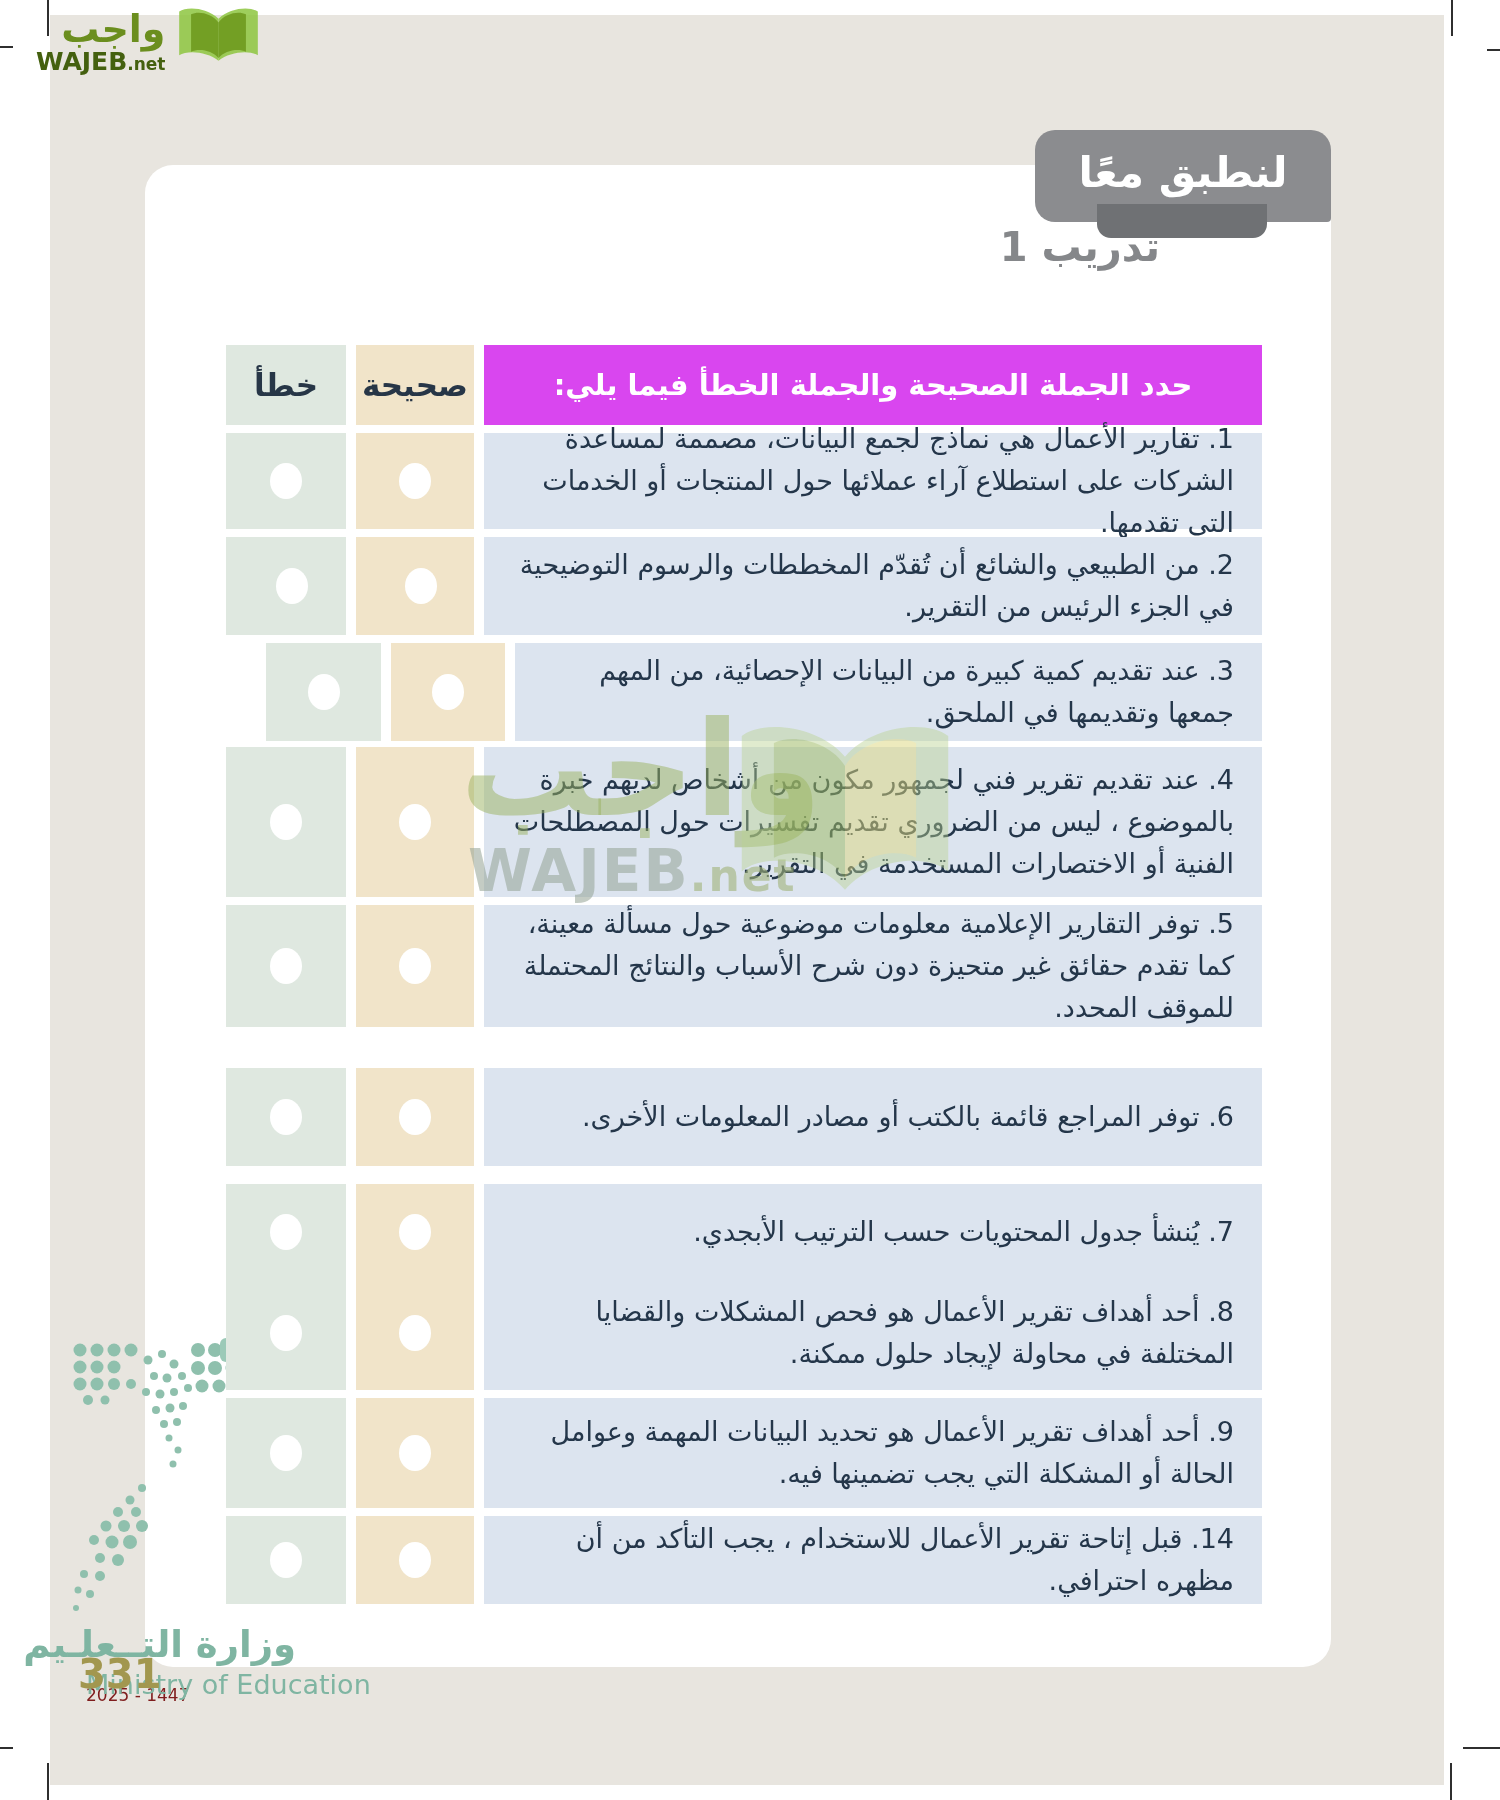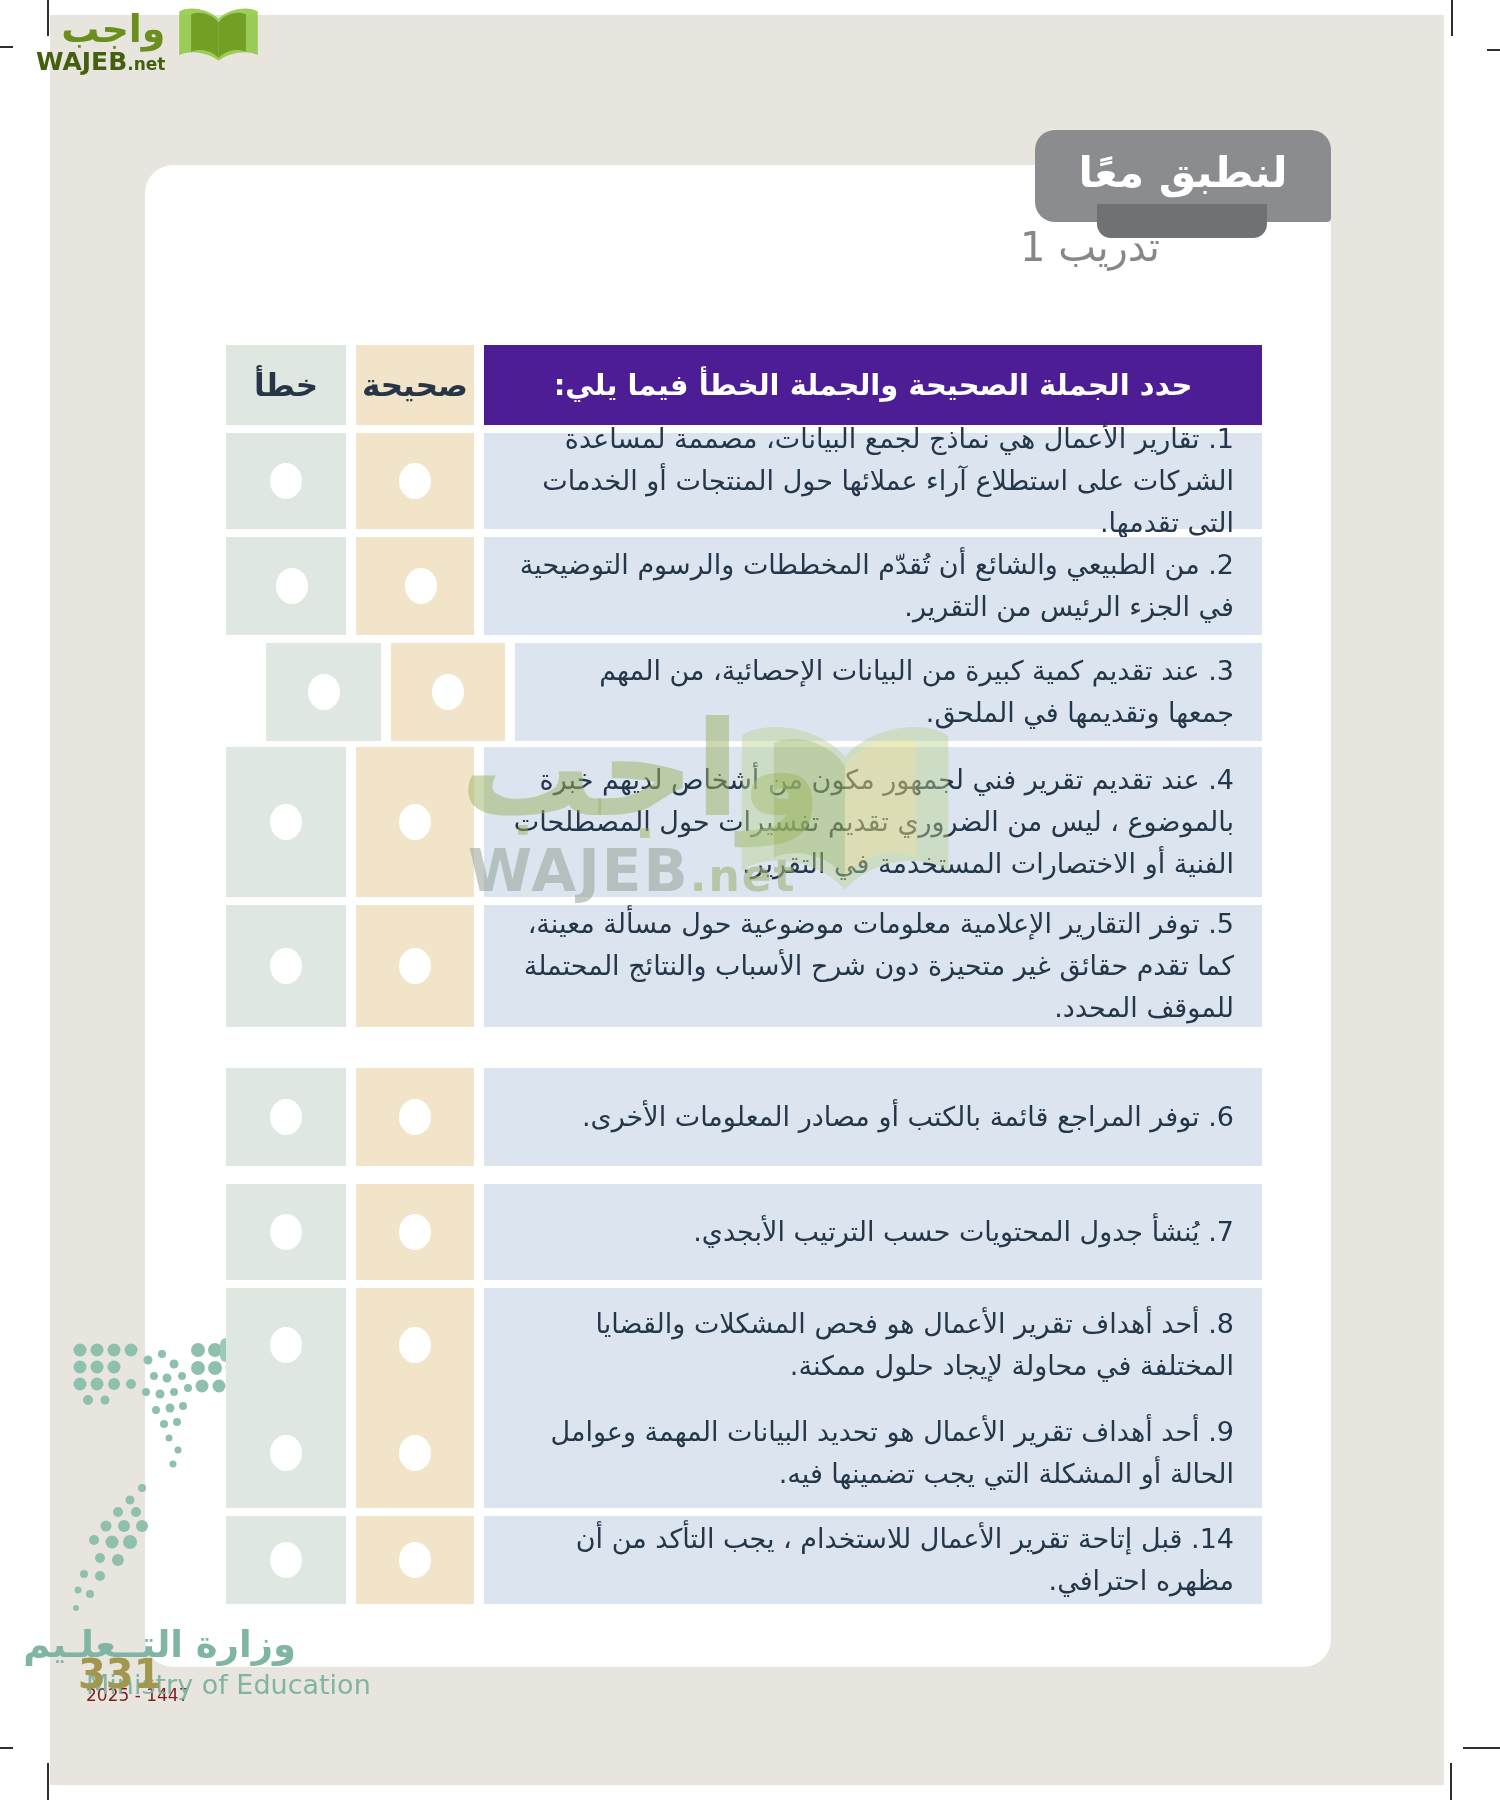--- a/index.html
+++ b/index.html
@@ -49,33 +49,33 @@
     background:#6f7174;border-radius:0 0 14px 14px;z-index:-1;
   }
   .apply-badge .label{
     color:#ffffff;font-size:42px;font-weight:bold;direction:rtl;line-height:1;
     padding-bottom:6px;
   }
 
   
   .exercise-title{
     position:absolute;right:340px;top:224px;
-    font-size:40px;font-weight:normal;color:#85878a;direction:rtl;z-index:3;
+    font-size:40px;font-weight:bold;color:#85878a;direction:rtl;z-index:3;
   }
 
   
   .qtable{
     position:absolute;left:226px;top:345px;width:1036px;direction:rtl;z-index:2;
   }
   .trow{display:flex;flex-direction:row;margin-bottom:8px;column-gap:10px;}
   .cell{box-sizing:border-box;display:flex;align-items:center;}
   .cell.stmt{width:778px;background:#dce4ef;}
   .cell.correct{width:118px;background:#f1e4c9;justify-content:center;}
   .cell.wrong{width:120px;background:#dfe8e0;justify-content:center;}
-  .thead .cell.stmt{background:#4c1d95;justify-content:center;}
+  .thead .cell.stmt{background:#d946ef;justify-content:center;}
   .thead{height:80px;}
   .thead .cell{height:80px;}
   .head-title{
     color:#ffffff;font-size:29px;font-weight:bold;text-align:center;line-height:1.2;
     padding:0 20px;
   }
   .col-head{font-size:31px;font-weight:bold;color:#273647;}
   .stmt-text{
     margin:0;padding:0 28px 0 22px;font-size:27px;line-height:1.55;color:#24364a;
     text-align:right;
@@ -83,21 +83,21 @@
   .circle{
     width:32px;height:36px;background:#ffffff;border-radius:50%;display:block;
   }
   .rh1{height:96px;justify-content:flex-end;}  .rh1 .cell{height:96px;}
   .rh2{height:98px;}  .rh2 .cell{height:98px;padding-left:12px;}
   .rh3{height:96px;margin-left:40px;}  .rh3 .cell{height:98px;}
   .rh4{height:150px;} .rh4 .cell{height:150px;}
   .rh5{height:155px;} .rh5 .cell{height:122px;}
   .rh6{height:108px;}  .rh6 .cell{height:98px;}
   .rh7{height:96px;}  .rh7 .cell{height:96px;}
-  .rh8{height:102px;} .rh8 .cell{height:114px;}
+  .rh8{height:102px;align-items:flex-end;} .rh8 .cell{height:114px;}
   .rh9{height:110px;} .rh9 .cell{height:110px;}
   .rh10{height:88px;} .rh10 .cell{height:88px;}
 
   
   .watermark{
     position:absolute;left:430px;top:715px;width:520px;height:210px;
     pointer-events:none;z-index:5;
   }
   .wm-ar{
     position:absolute;left:30px;top:-12px;font-size:132px;font-weight:bold;

